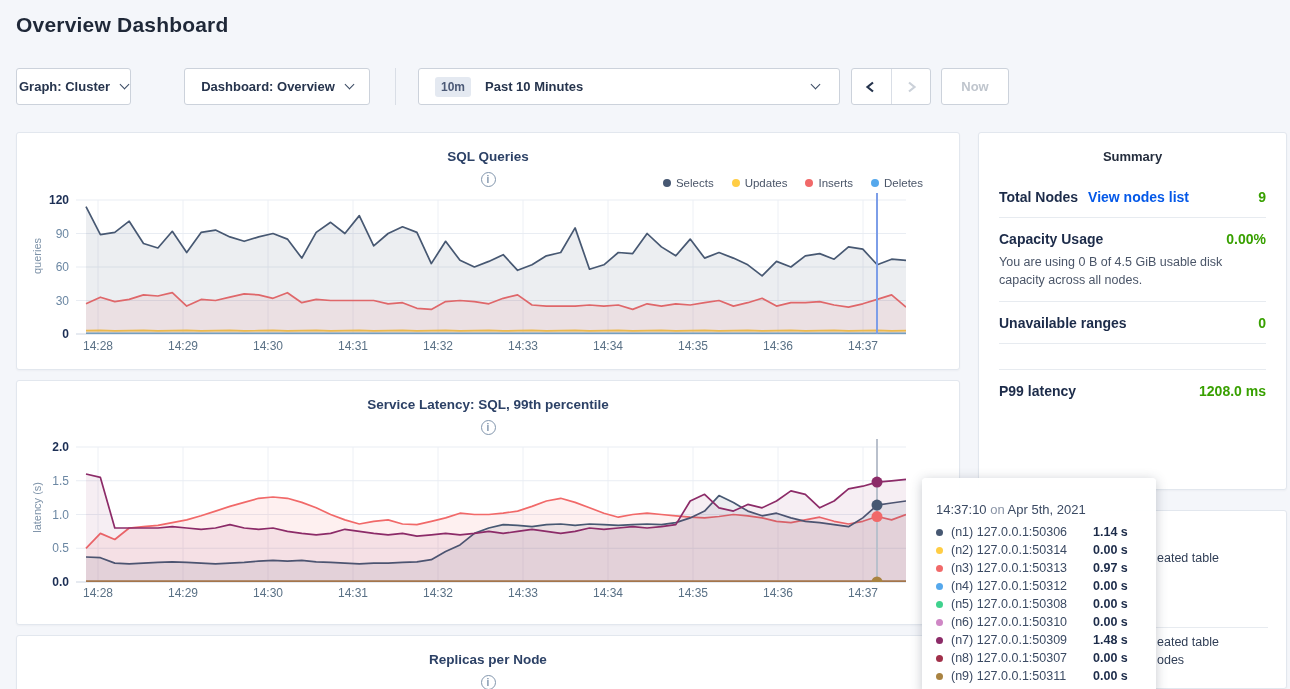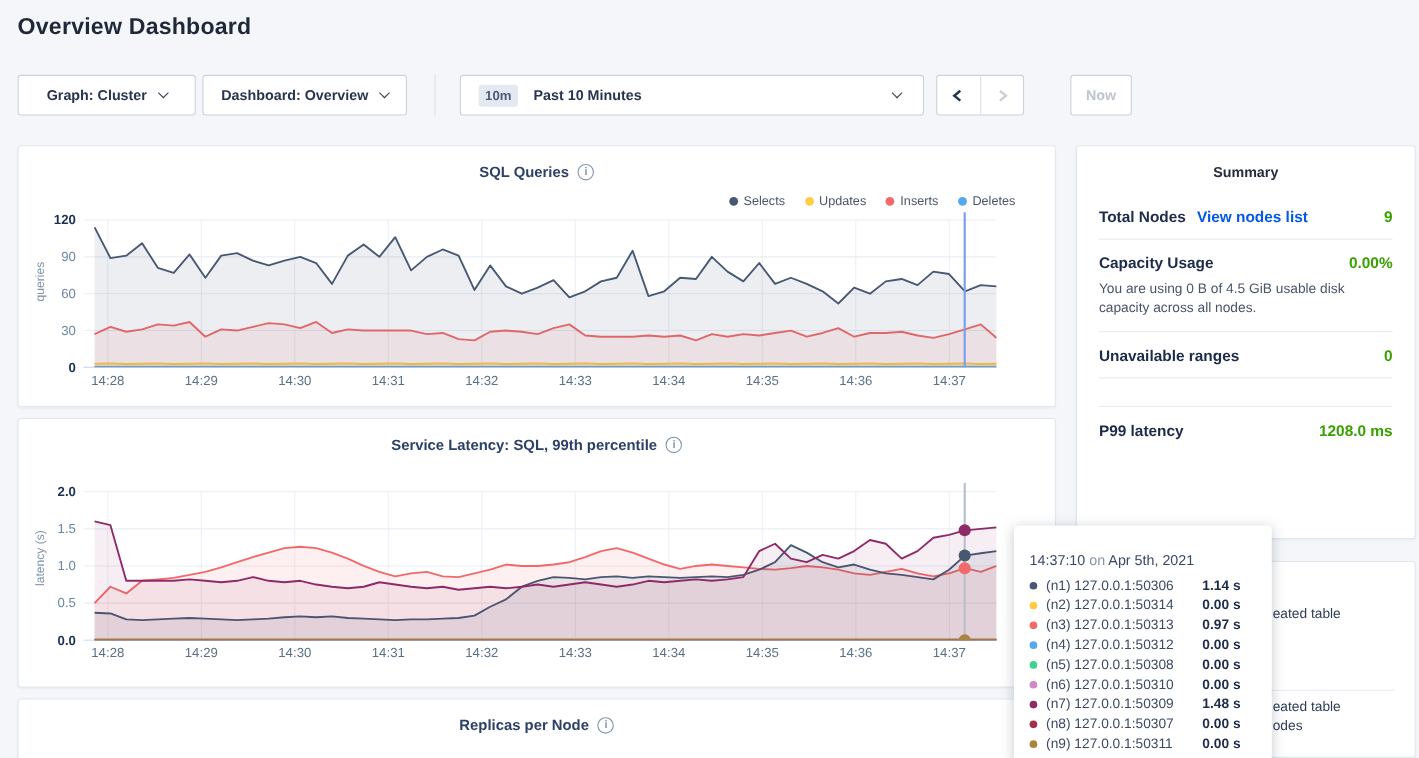--- a/index.html
+++ b/index.html
@@ -7,40 +7,40 @@
   body { font-family:"Liberation Sans", sans-serif; }
   #page { position:relative; width:1290px; height:689px; background:#f4f6fa; overflow:hidden; }
 
   .page-title { position:absolute; left:16px; top:13px; font-size:21px; font-weight:600; color:#1f2838; letter-spacing:0.2px; }
 
   
   .btn { position:absolute; top:68px; height:37px; background:#fff; border:1px solid #ccd2db; border-radius:3px;
          display:flex; align-items:center; justify-content:center; font-size:13px; font-weight:bold; color:#26344d; cursor:pointer; }
   .chev { width:7px; height:7px; border-right:1.6px solid #3a4a63; border-bottom:1.6px solid #3a4a63;
           transform:rotate(45deg); display:inline-block; margin-left:11px; margin-top:-4px; }
-  #btn-graph { left:16px; width:162px; }
+  #btn-graph { left:16px; width:115px; }
   #btn-dash  { left:184px; width:186px; }
   .toolbar-divider { position:absolute; left:395px; top:68px; width:1px; height:37px; background:#d9dee6; }
   #time-picker { left:418px; width:422px; justify-content:flex-start; padding:0 16px; }
   .time-badge { background:#e4e9f1; color:#4c5a77; font-size:12px; font-weight:bold; border-radius:3px; padding:3px 6px; margin-right:14px; }
   #time-picker .chev { position:absolute; right:20px; }
   #arrow-group { left:851px; width:80px; padding:0; }
   .arrow-half { width:40px; height:100%; display:flex; align-items:center; justify-content:center; }
   .arrow-half + .arrow-half { border-left:1px solid #d9dee6; }
-  #btn-now { left:941px; width:56px; color:#bfc5cd; cursor:default;margin-left:32px; }
+  #btn-now { left:941px; width:68px; color:#bfc5cd; cursor:default; }
 
   
   .card { position:absolute; background:#fff; border:1px solid #e2e7ee; border-radius:3px; box-shadow:0 1px 2px rgba(40,50,70,0.04); }
   #card-sql     { left:16px; top:132px; width:944px; height:238px; }
   #card-latency { left:16px; top:380px; width:944px; height:245px; }
   #card-replicas{ left:16px; top:635px; width:944px; height:80px; }
   #card-summary { left:978px; top:132px; width:309px; height:358px; }
   #card-events  { left:978px; top:510px; width:309px; height:179px; }
 
-  .chart-title-row { position:absolute; left:0; right:0; top:16px; display:flex; align-items:center; justify-content:center; gap:8px; }
+  .chart-title-row { position:absolute; left:0; right:0; top:16px; display:flex; align-items:center; justify-content:center; gap:8px;flex-direction:column; }
   .chart-title { font-size:13.5px; font-weight:bold; color:#2c4166; }
   .info-icon { width:15px; height:15px; border:1.2px solid #8296ad; border-radius:50%; color:#8296ad; font-size:10px;
                display:inline-flex; align-items:center; justify-content:center; font-weight:bold; }
   .ylab { position:absolute; left:14px; top:40px; bottom:30px; display:flex; align-items:center; }
   .ylab span { transform:rotate(180deg); writing-mode:vertical-rl; font-size:11px; color:#7d92a8; }
   .legend { position:absolute; right:36px; top:44px; display:flex; gap:18px; }
   .leg-item { display:flex; align-items:center; gap:5px; font-size:11.5px; color:#4a5568; cursor:pointer; }
   .leg-dot { width:8px; height:8px; border-radius:50%; display:inline-block; }
   svg.chart { position:absolute; left:0; width:944px; height:172px; }
   #svg-sql { top:60px; }

